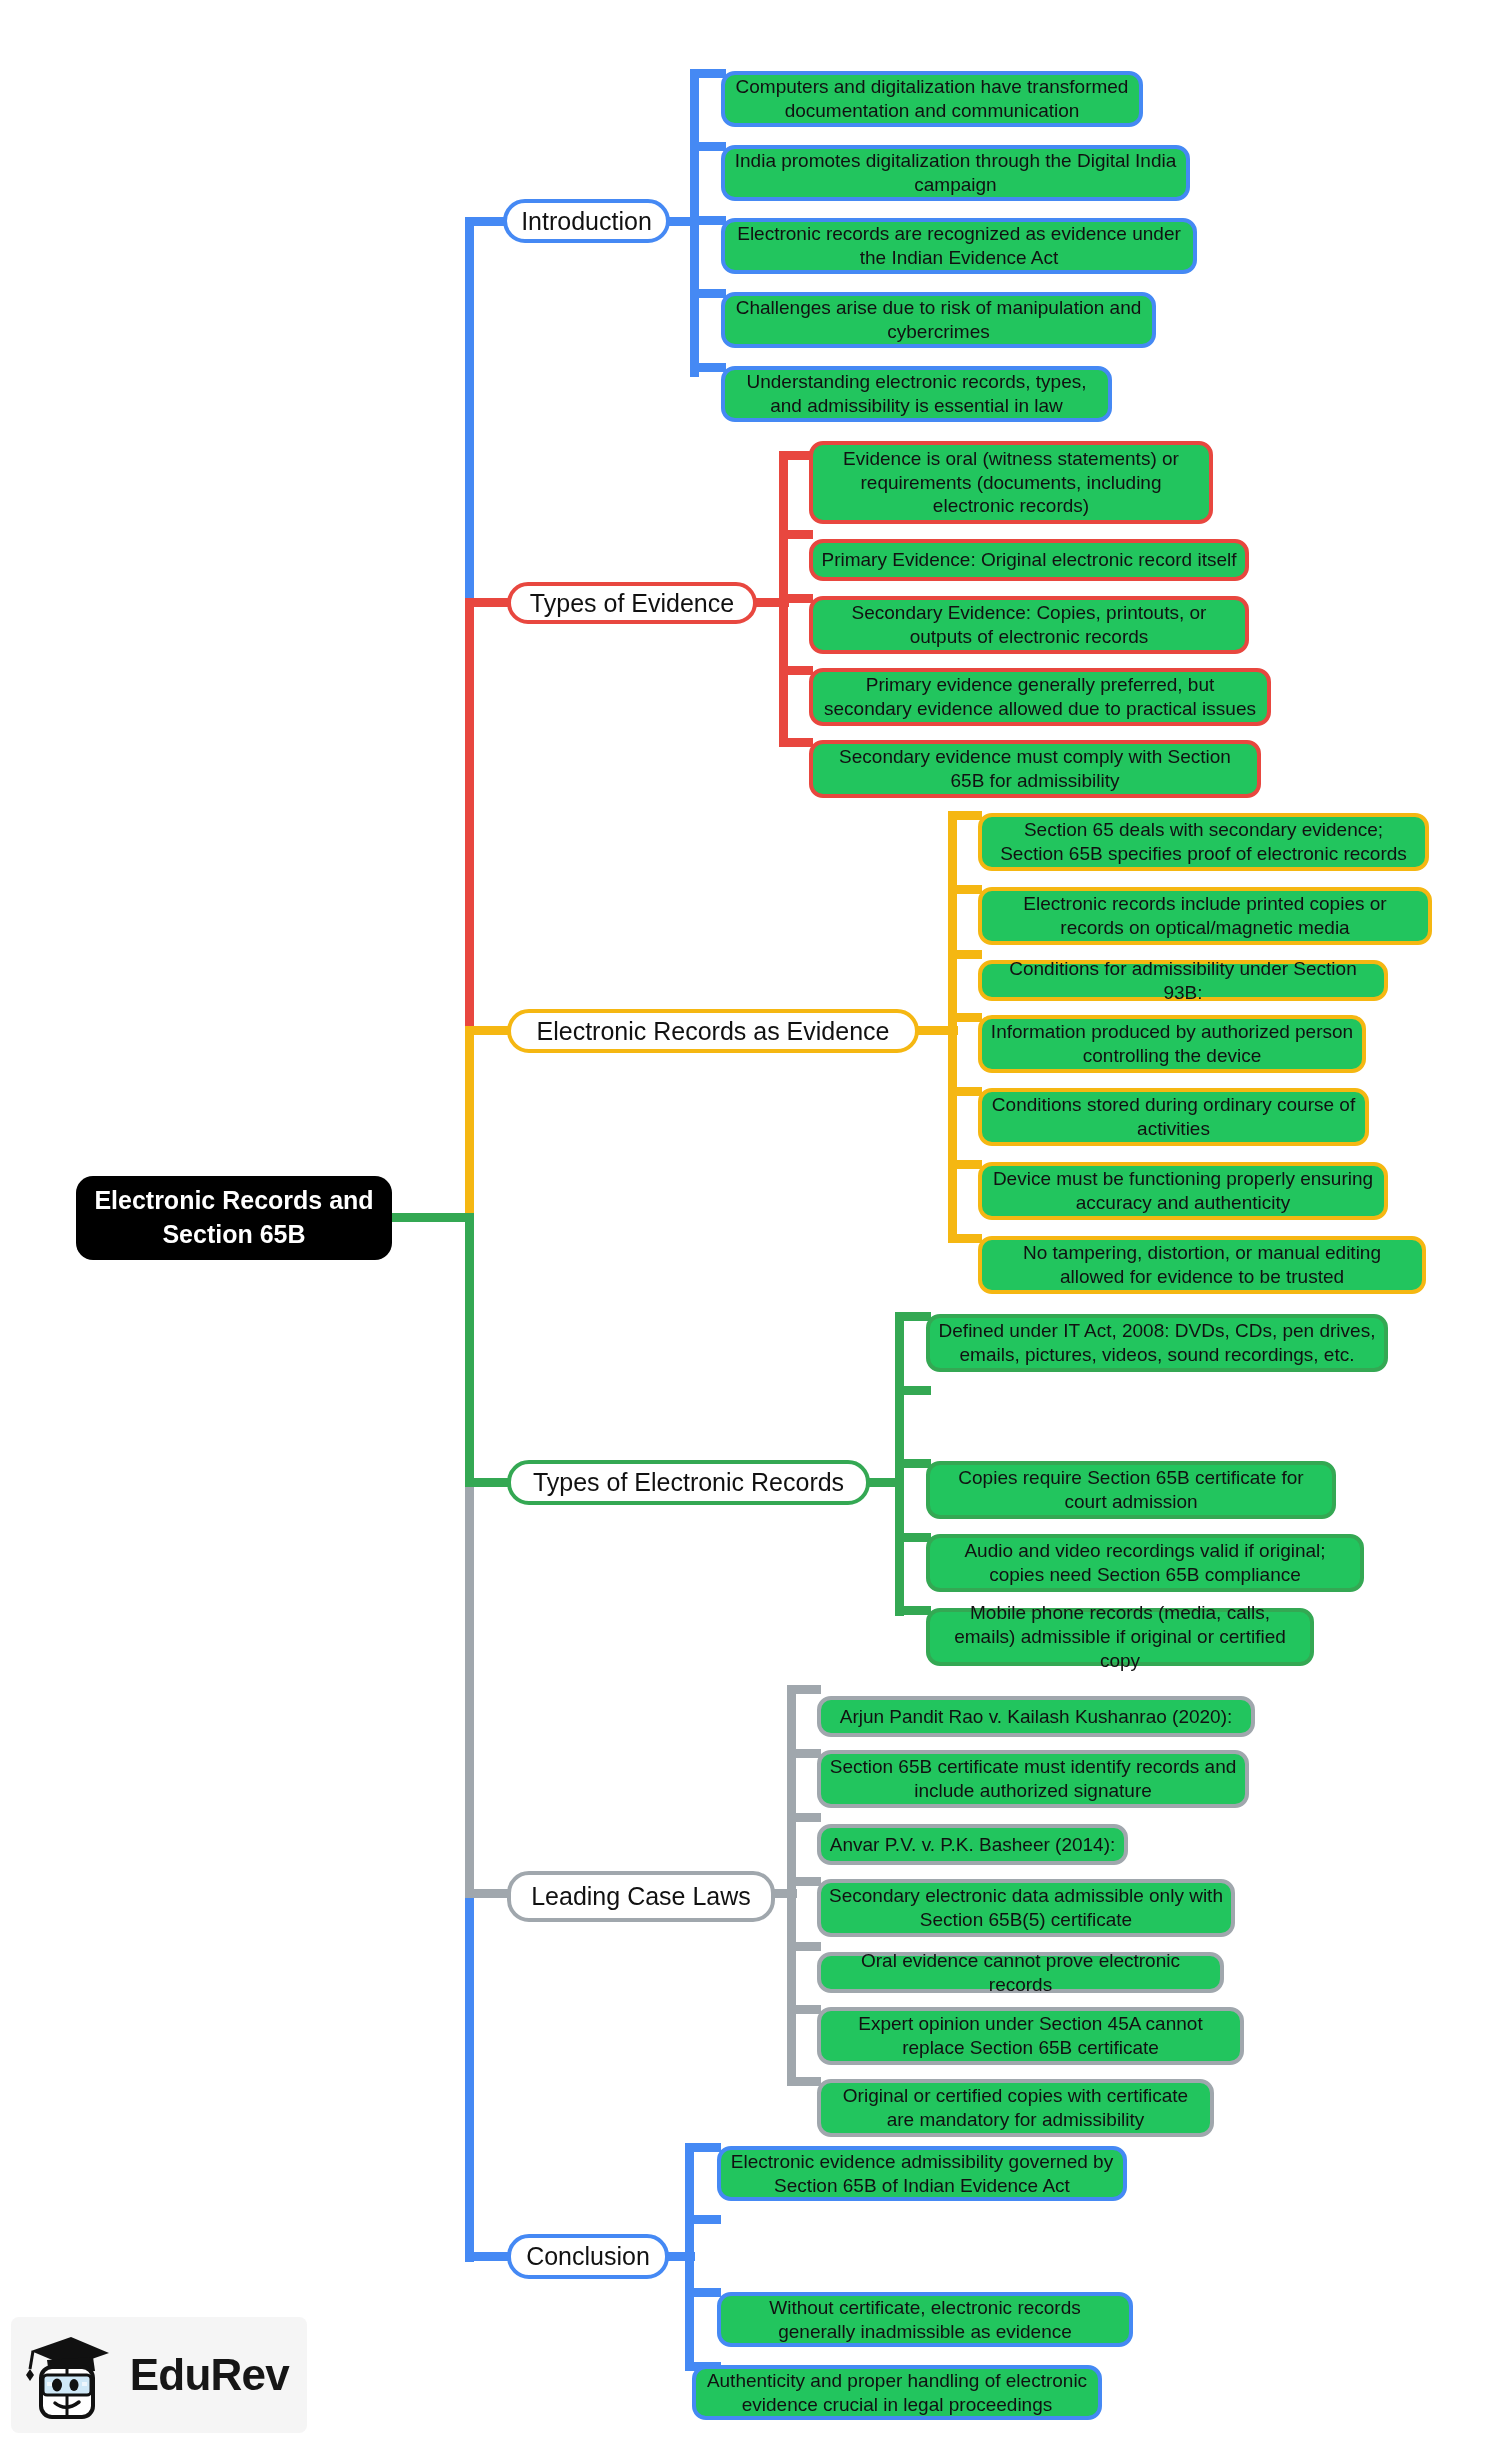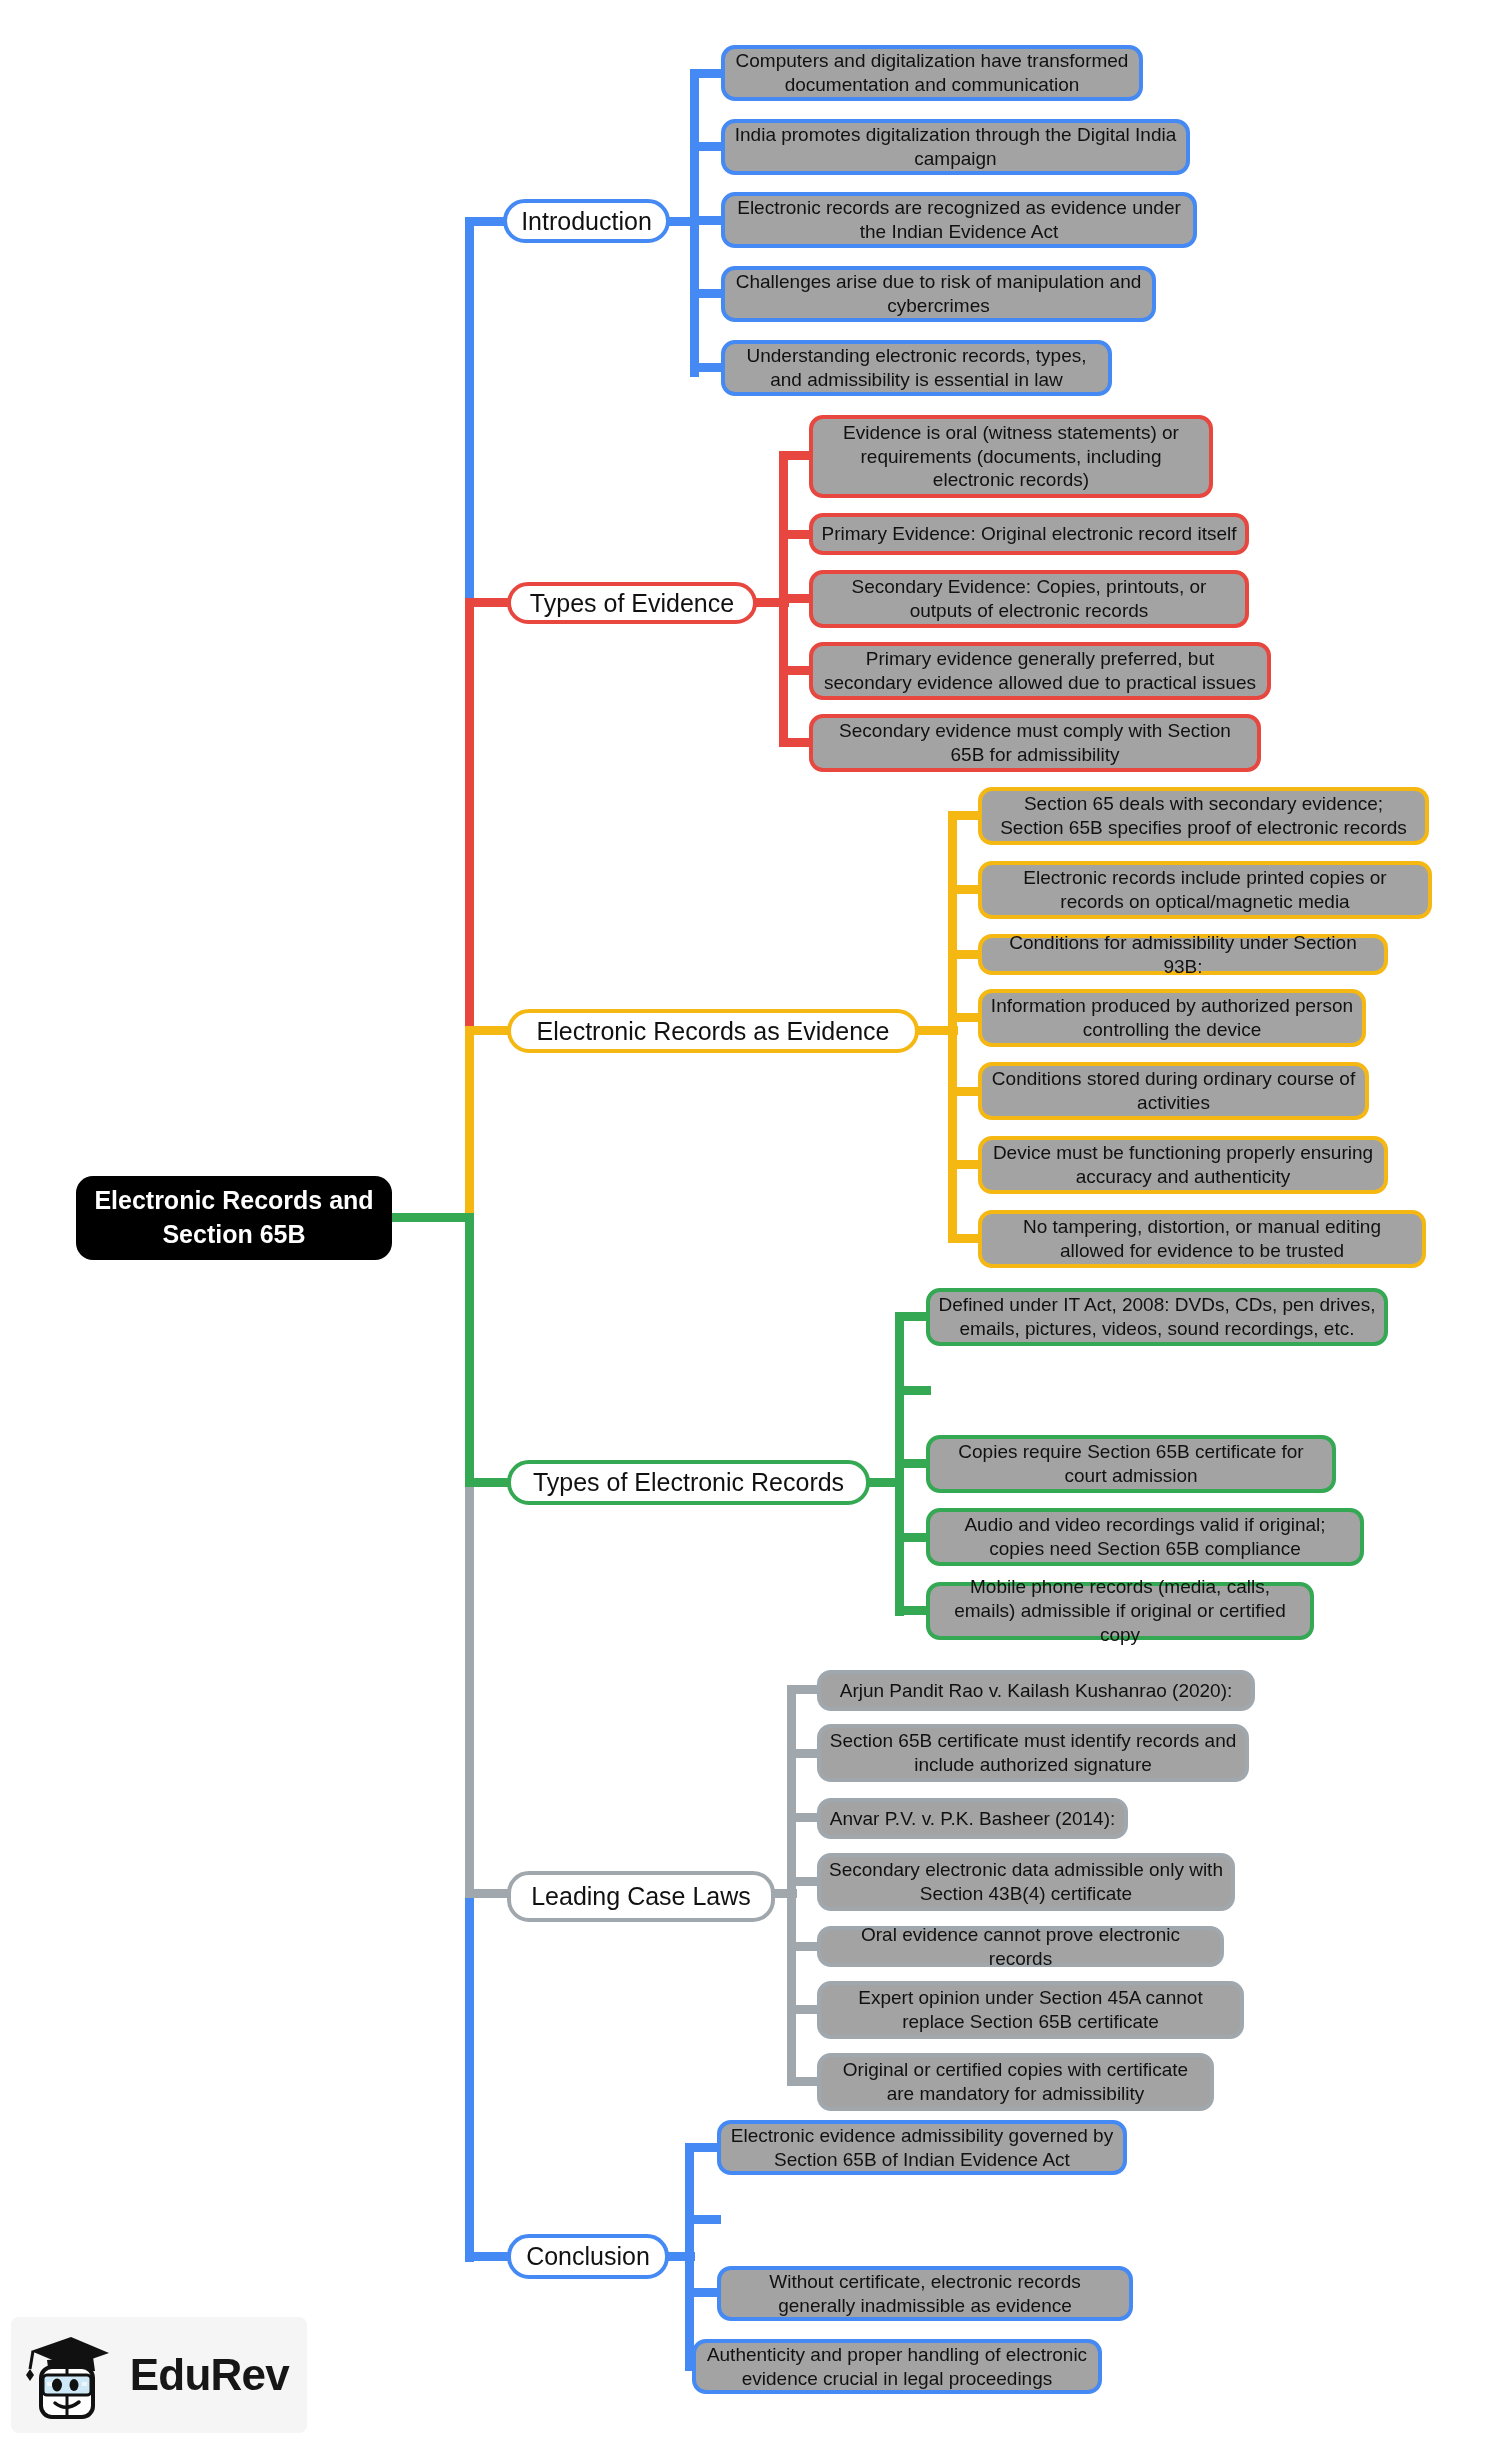--- a/index.html
+++ b/index.html
@@ -12,23 +12,23 @@
   .lc-red{background:#e8473f;}
   .lc-yellow{background:#f5b712;}
   .lc-green{background:#34a853;}
   .lc-gray{background:#a0a7ad;}
   .root{position:absolute;left:76px;top:1176px;width:316px;height:84px;background:#000000;
         color:#ffffff;border-radius:17px;display:flex;align-items:center;justify-content:center;
         text-align:center;font-size:25px;font-weight:bold;line-height:1.35;padding:0 11px;box-sizing:border-box;}
   .blabel{position:absolute;background:#ffffff;border:4.7px solid;border-radius:22px;
           display:flex;align-items:center;justify-content:center;text-align:center;
           font-size:25px;color:#111;box-sizing:border-box;white-space:nowrap;}
-  .cnode{position:absolute;background:#a3a3a3;border:4.7px solid;border-radius:14px;
+  .cnode{position:absolute;background:#22c55e;border:4.7px solid;border-radius:14px;
          display:flex;align-items:center;justify-content:center;text-align:center;
-         font-size:19px;line-height:1.25;color:#111;box-sizing:border-box;padding:3.1px 7.8px;}
+         font-size:19px;line-height:1.25;color:#111;box-sizing:border-box;padding:3.1px 7.8px;margin-top:26px;}
   .bc-blue{border-color:#4589f4;}
   .bc-red{border-color:#e8473f;}
   .bc-yellow{border-color:#f5b712;}
   .bc-green{border-color:#34a853;}
   .bc-gray{border-color:#a0a7ad;text-align:center;}
   .logo-box{position:absolute;left:11px;top:2317px;width:296px;height:116px;background:#f5f5f5;
             border-radius:7.8px;display:flex;align-items:center;gap:11px;padding:0 7.8px;box-sizing:border-box;}
   .logo-text{font-size:44px;font-weight:bold;color:#161616;letter-spacing:-0.8px;}
 </style>
 </head>
@@ -134,21 +134,21 @@
   <div class="cnode bc-yellow" style="left:978px;top:1210px;width:448px;height:58px">No tampering, distortion, or manual editing allowed for evidence to be trusted</div>
 
   <div class="cnode bc-green" style="left:926px;top:1288px;width:462px;height:58px">Defined under IT Act, 2008: DVDs, CDs, pen drives, emails, pictures, videos, sound recordings, etc.</div>
   <div class="cnode bc-green" style="left:926px;top:1435px;width:410px;height:58px">Copies require Section 65B certificate for court admission</div>
   <div class="cnode bc-green" style="left:926px;top:1508px;width:438px;height:58px">Audio and video recordings valid if original; copies need Section 65B compliance</div>
   <div class="cnode bc-green" style="left:926px;top:1582px;width:388px;height:58px">Mobile phone records (media, calls, emails) admissible if original or certified copy</div>
 
   <div class="cnode bc-gray" style="left:817px;top:1670px;width:438px;height:41px">Arjun Pandit Rao v. Kailash Kushanrao (2020):</div>
   <div class="cnode bc-gray" style="left:817px;top:1724px;width:432px;height:58px">Section 65B certificate must identify records and include authorized signature</div>
   <div class="cnode bc-gray" style="left:817px;top:1798px;width:311px;height:41px">Anvar P.V. v. P.K. Basheer (2014):</div>
-  <div class="cnode bc-gray" style="left:817px;top:1853px;width:418px;height:58px">Secondary electronic data admissible only with Section 43B(4) certificate</div>
+  <div class="cnode bc-gray" style="left:817px;top:1853px;width:418px;height:58px">Secondary electronic data admissible only with Section 65B(5) certificate</div>
   <div class="cnode bc-gray" style="left:817px;top:1926px;width:407px;height:41px">Oral evidence cannot prove electronic records</div>
   <div class="cnode bc-gray" style="left:817px;top:1981px;width:427px;height:58px">Expert opinion under Section 45A cannot replace Section 65B certificate</div>
   <div class="cnode bc-gray" style="left:817px;top:2053px;width:397px;height:58px">Original or certified copies with certificate are mandatory for admissibility</div>
 
   <div class="cnode bc-blue" style="left:717px;top:2120px;width:410px;height:55px">Electronic evidence admissibility governed by Section 65B of Indian Evidence Act</div>
   <div class="cnode bc-blue" style="left:717px;top:2266px;width:416px;height:55px">Without certificate, electronic records generally inadmissible as evidence</div>
   <div class="cnode bc-blue" style="left:692px;top:2339px;width:410px;height:55px">Authenticity and proper handling of electronic evidence crucial in legal proceedings</div>
 
   <div class="logo-box">
     <svg width="100" height="100" viewBox="0 0 100 100">

